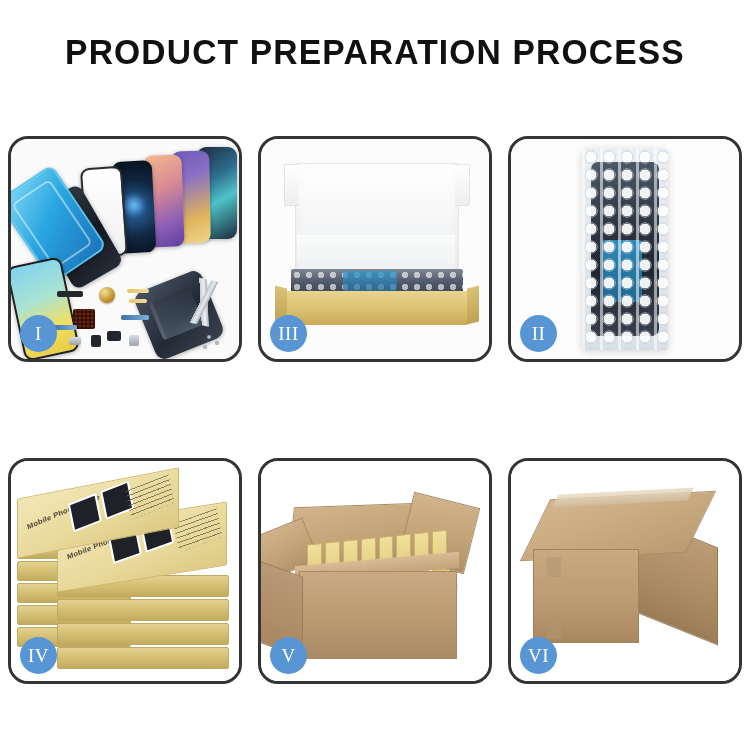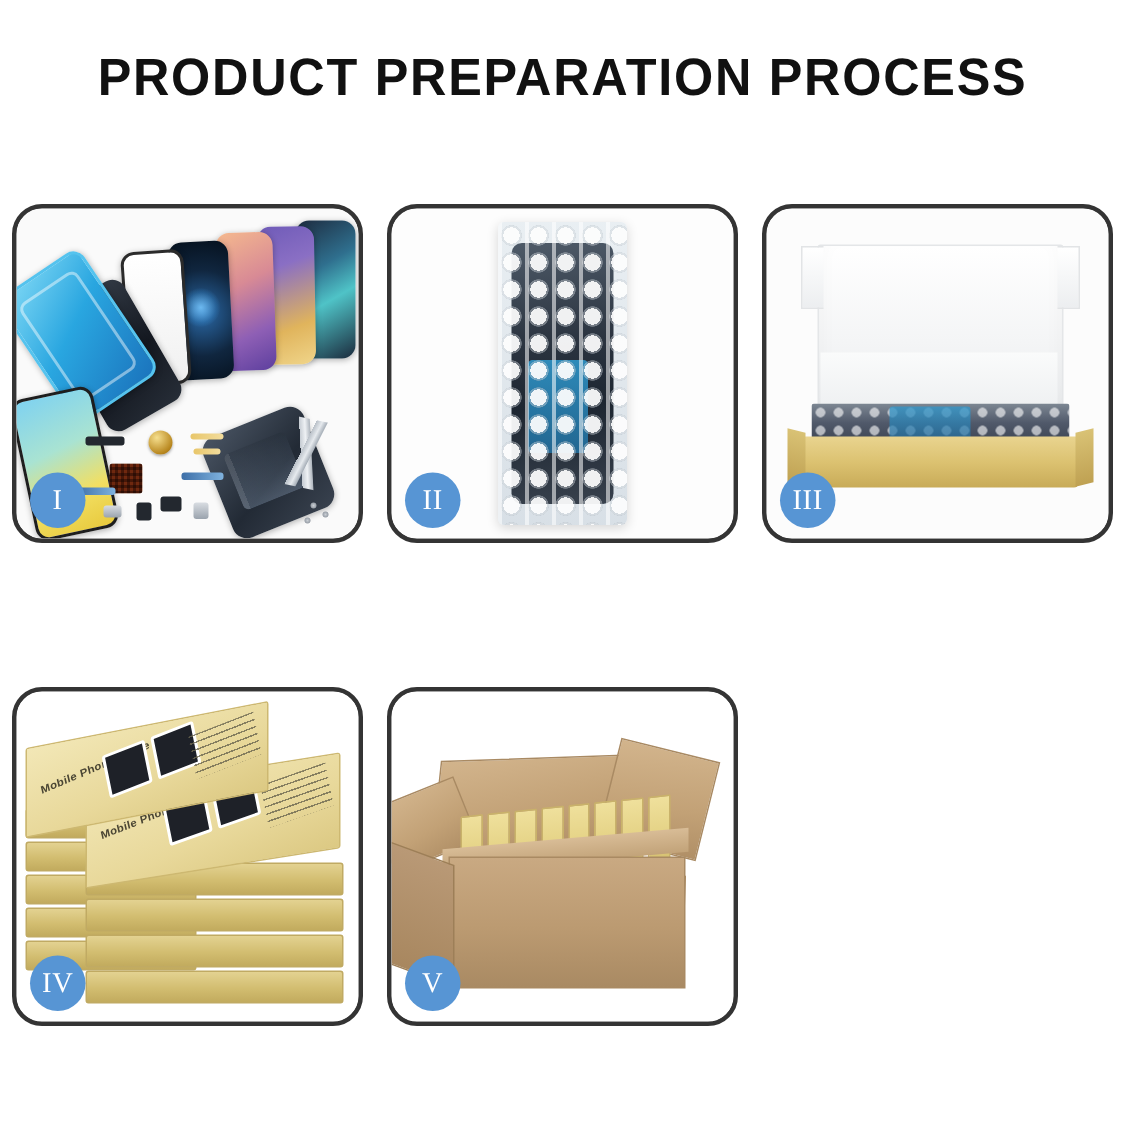--- a/index.html
+++ b/index.html
@@ -427,44 +427,44 @@
       <div class="part screw" style="left:196px; top:196px;"></div>
       <div class="part screw" style="left:204px; top:202px;"></div>
       <div class="part screw" style="left:192px; top:206px;"></div>
       <div class="tweezer"></div>
     </div>
     <div class="badge">I</div>
   </div>
 
   <div class="panel">
     <div class="panel-stage">
+      <div class="p3-bg"></div>
+      <div class="wbox-lid"></div>
+      <div class="wbox-foam"></div>
+      <div class="wbox-contents"></div>
+      <div class="wbox-base"></div>
+    </div>
+    <div class="badge">III</div>
+  </div>
+
+  <div class="panel">
+    <div class="panel-stage">
       <div class="p2-bg"></div>
       <div class="bubble-pack">
         <div class="inner-part"></div>
         <div class="blue-mark"></div>
         <div class="bubbles"></div>
         <div class="seam"></div>
       </div>
     </div>
     <div class="badge">II</div>
   </div>
 
   <div class="panel">
     <div class="panel-stage">
-      <div class="p3-bg"></div>
-      <div class="wbox-lid"></div>
-      <div class="wbox-foam"></div>
-      <div class="wbox-contents"></div>
-      <div class="wbox-base"></div>
-    </div>
-    <div class="badge">III</div>
-  </div>
-
-  <div class="panel">
-    <div class="panel-stage">
       <div class="p4-bg"></div>
       <div class="stack">
 
         <div class="kedge" style="left:0px;  top:56px;  width:112px; height:18px;"></div>
         <div class="kedge" style="left:0px;  top:78px;  width:112px; height:18px;"></div>
         <div class="kedge" style="left:0px;  top:100px; width:112px; height:18px;"></div>
         <div class="kedge" style="left:0px;  top:122px; width:112px; height:18px;"></div>
         <div class="kedge" style="left:0px;  top:144px; width:112px; height:18px;"></div>
 
         <div class="kedge" style="left:40px; top:92px;  width:170px; height:20px;"></div>
@@ -514,14 +514,26 @@
         <span></span>
       </div>
       <div class="carton-rim"></div>
       <div class="flap flap-front"></div>
       <div class="carton-body"></div>
       <div class="carton-side"></div>
     </div>
     <div class="badge">V</div>
   </div>
 
+  <div class="panel">
+    <div class="panel-stage">
+      <div class="p6-bg"></div>
+      <div class="sbox-right"></div>
+      <div class="sbox-top"></div>
+      <div class="tape"></div>
+      <div class="sbox-front"></div>
+      <div class="tape2"></div>
+      <div class="tape3"></div>
+    </div>
+    <div class="badge">VI</div>
+  </div>
 
 </div>
 
 </body></html>

